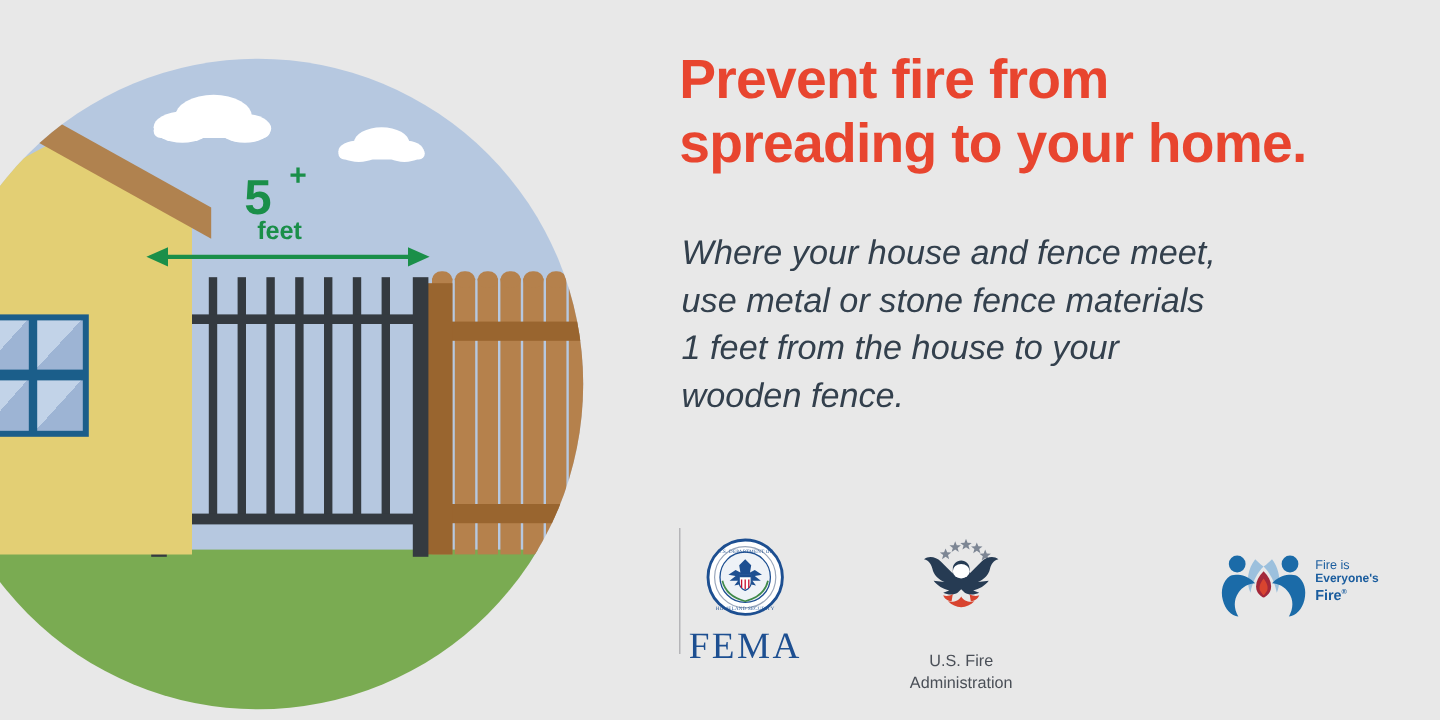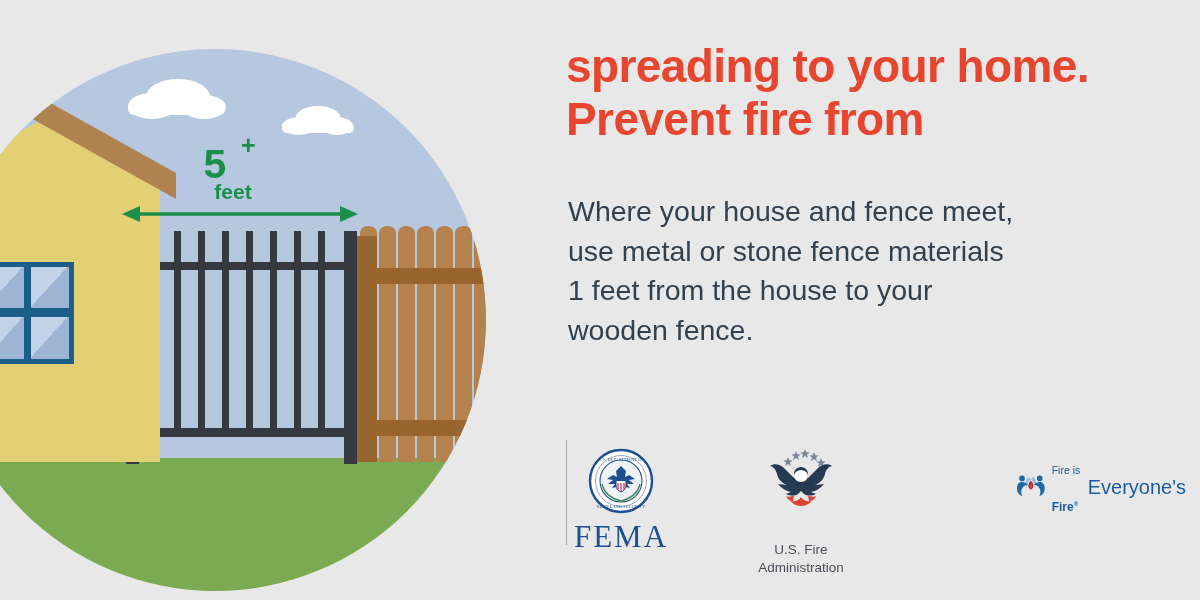--- a/index.html
+++ b/index.html
@@ -28,21 +28,21 @@
     color:#e8452f;
     font-size:46px; font-weight:bold; line-height:1.16;
     letter-spacing:-0.6px;
   }
   #headline .hl-line { display:block; white-space:nowrap; }
   #body-copy {
     position:absolute; left:2px; top:192px; width:600px;
     color:#33404d;
     font-size:28.5px; font-weight:normal; line-height:1.39;
   }
-  #body-copy .bc-line { display:block; white-space:nowrap; }
+  #body-copy .bc-line { display:block; white-space:nowrap;font-style:italic; }
 
   
   #logo-strip {
     position:absolute; left:0; top:440px; width:634px; height:125px;
   }
   .logo-block { position:absolute; }
   #fema-logo   { left:0px;   top:8px;  width:110px; text-align:center; }
   #divider     { left:128px; top:10px; width:1px; height:105px;
                  background:#a8a8ac; }
   #usfa-logo   { left:170px; top:5px;  width:130px; text-align:center; }
@@ -50,24 +50,24 @@
 
   #fema-wordmark {
     font-family:"Liberation Serif", serif;
     font-size:31px; font-weight:normal; color:#1d4f91;
     letter-spacing:2px; margin-top:3px; line-height:1;
   }
   #usfa-wordmark {
     font-size:13.5px; color:#4a4f57; line-height:1.32; margin-top:20px;
     font-weight:normal;
   }
-  #feef-logo { display:flex; align-items:flex-end; gap:6px; }
+  #feef-logo { display:flex; align-items:center; gap:6px; }
   #feef-text { line-height:1.18; color:#1b5d9e; }
   #feef-text .t1 { font-size:10.5px; font-weight:normal; display:block; }
-  #feef-text .t2 { font-size:20px;  font-weight:normal;   display:block;margin-left:36px; }
+  #feef-text .t2 { font-size:10px;  font-weight:bold;   display:block; }
   #feef-text .t3 { font-size:12px;  font-weight:bold;   display:block; }
   #feef-text .t3 sup { font-size:6px; vertical-align:super; }
 </style>
 </head>
 <body>
 
 <div id="stage">
 
   <div id="illustration">
     <svg id="illo-svg" width="540" height="600" viewBox="0 0 540 600">
@@ -174,22 +174,22 @@
         <text x="215" y="178" text-anchor="middle" font-family="Liberation Sans, sans-serif" font-size="41" font-weight="bold" fill="#1a8f49">5</text>
         <text x="241" y="154" font-family="Liberation Sans, sans-serif" font-size="25" font-weight="bold" fill="#1a8f49">+</text>
         <text x="233" y="199" text-anchor="middle" font-family="Liberation Sans, sans-serif" font-size="21" font-weight="bold" fill="#1a8f49">feet</text>
       </g>
     </svg>
   </div>
 
   <div id="content">
 
     <h1 id="headline">
+      <span class="hl-line">Prevent fire from</span>
       <span class="hl-line">spreading to your home.</span>
-      <span class="hl-line">Prevent fire from</span>
     </h1>
 
     <p id="body-copy">
       <span class="bc-line">Where your house and fence meet,</span>
       <span class="bc-line">use metal or stone fence materials</span>
       <span class="bc-line">1 feet from the house to your</span>
       <span class="bc-line">wooden fence.</span>
     </p>
 
     <div id="logo-strip">

